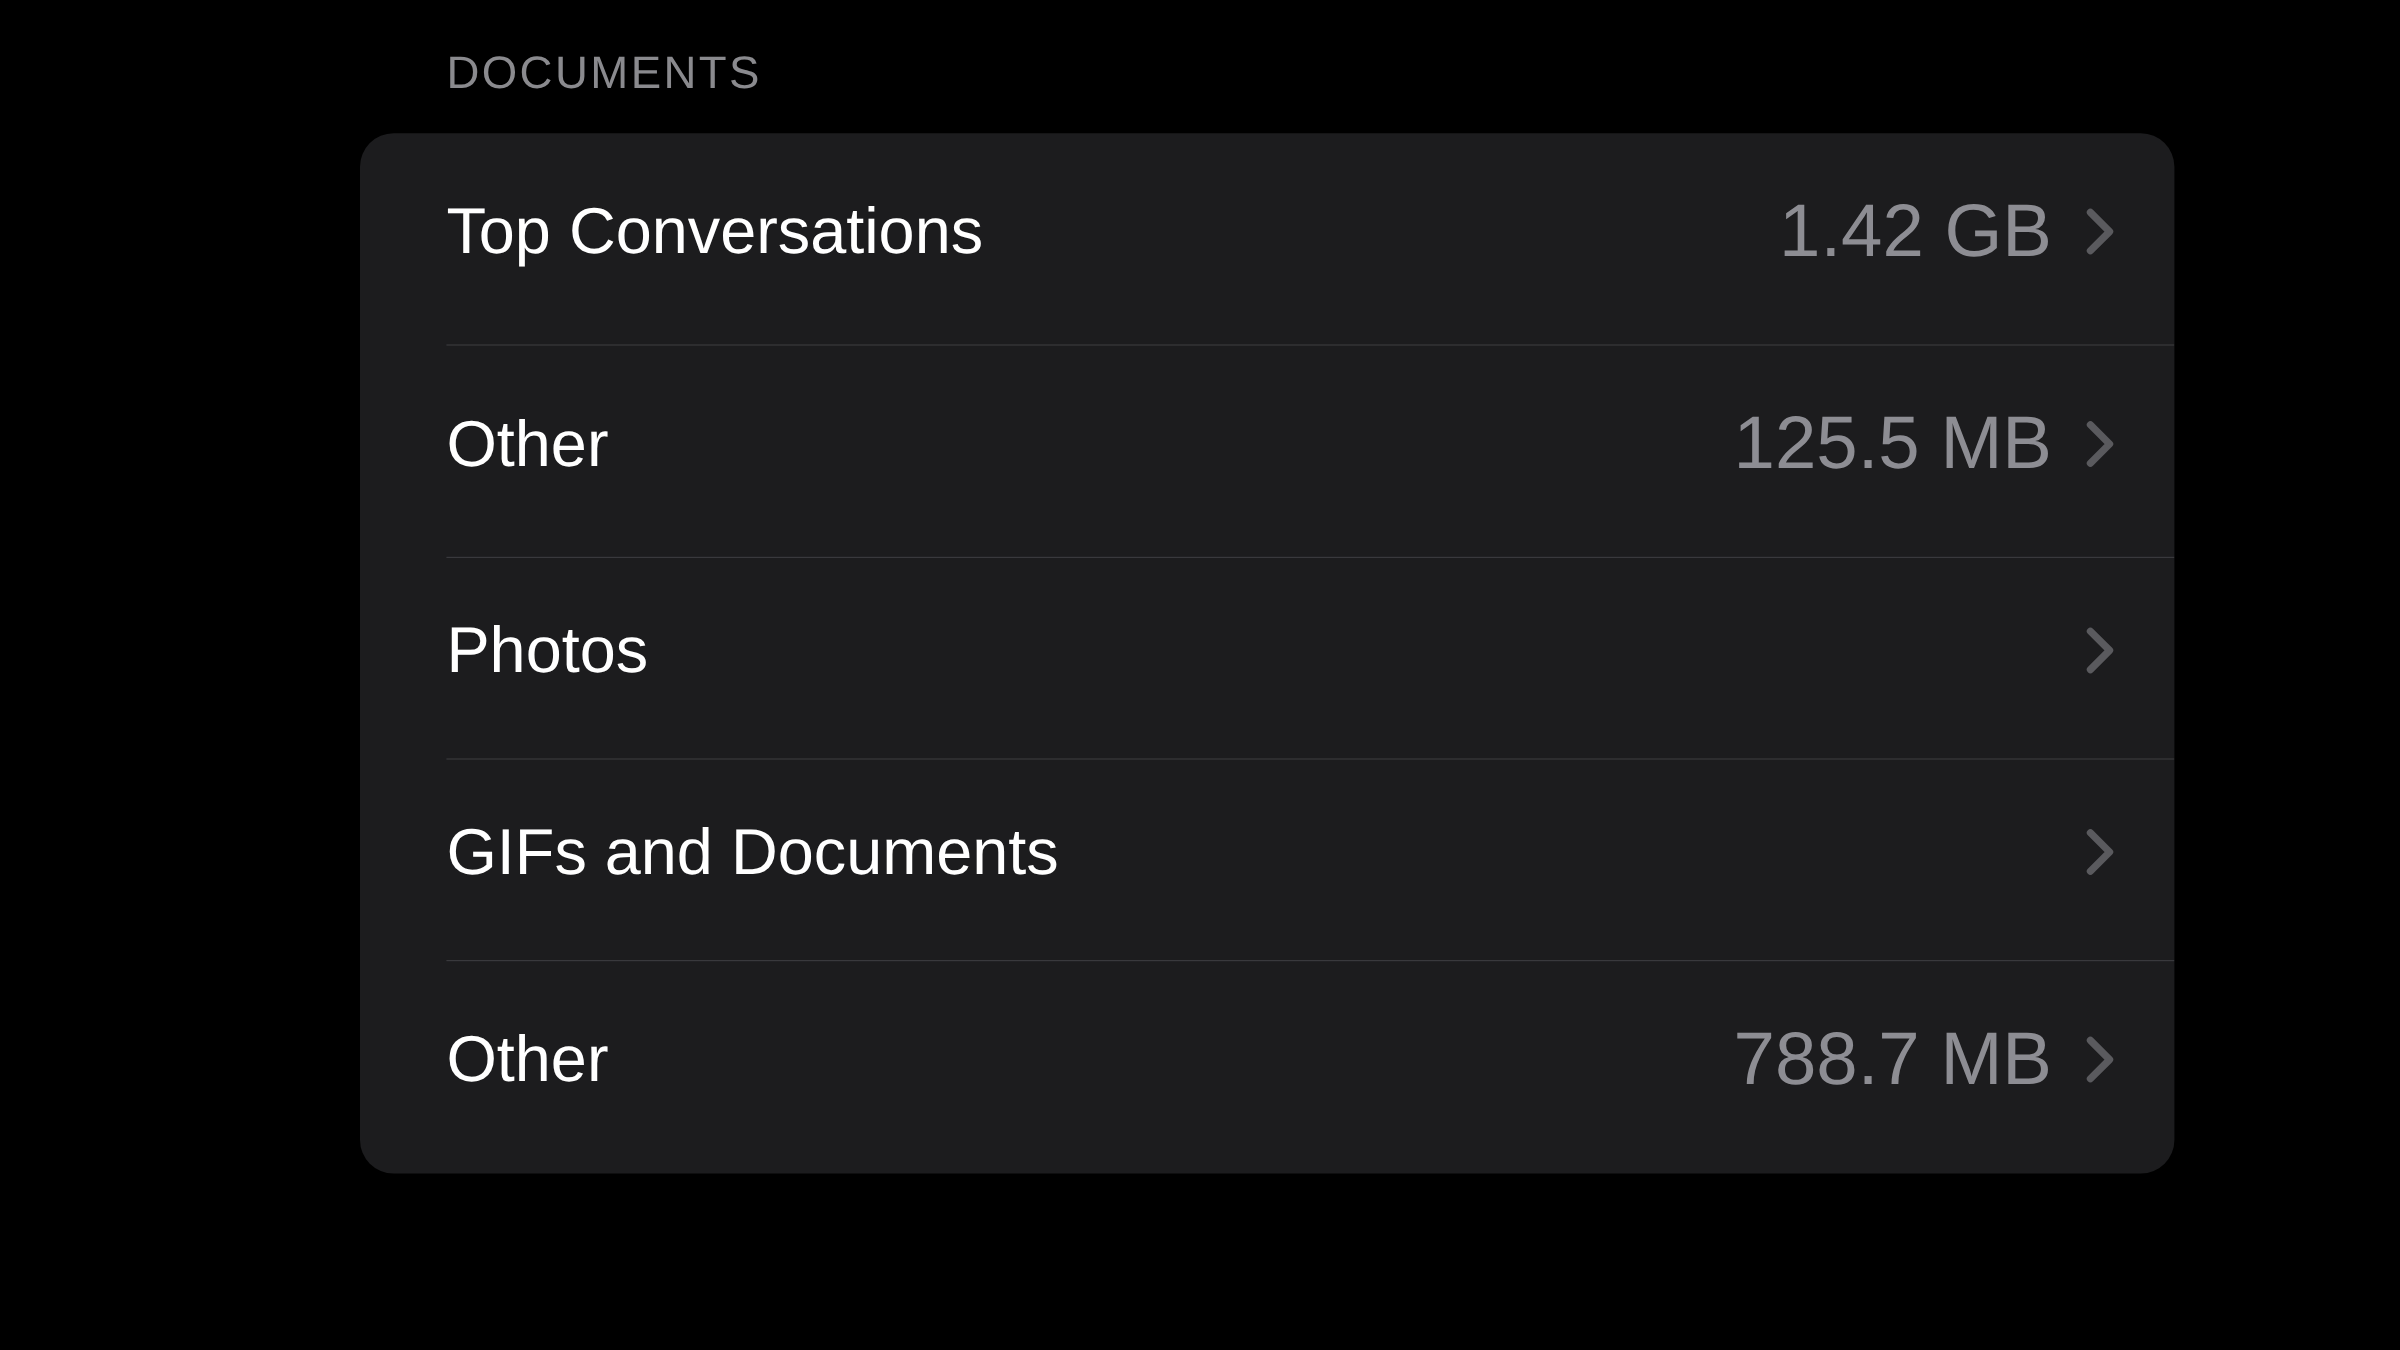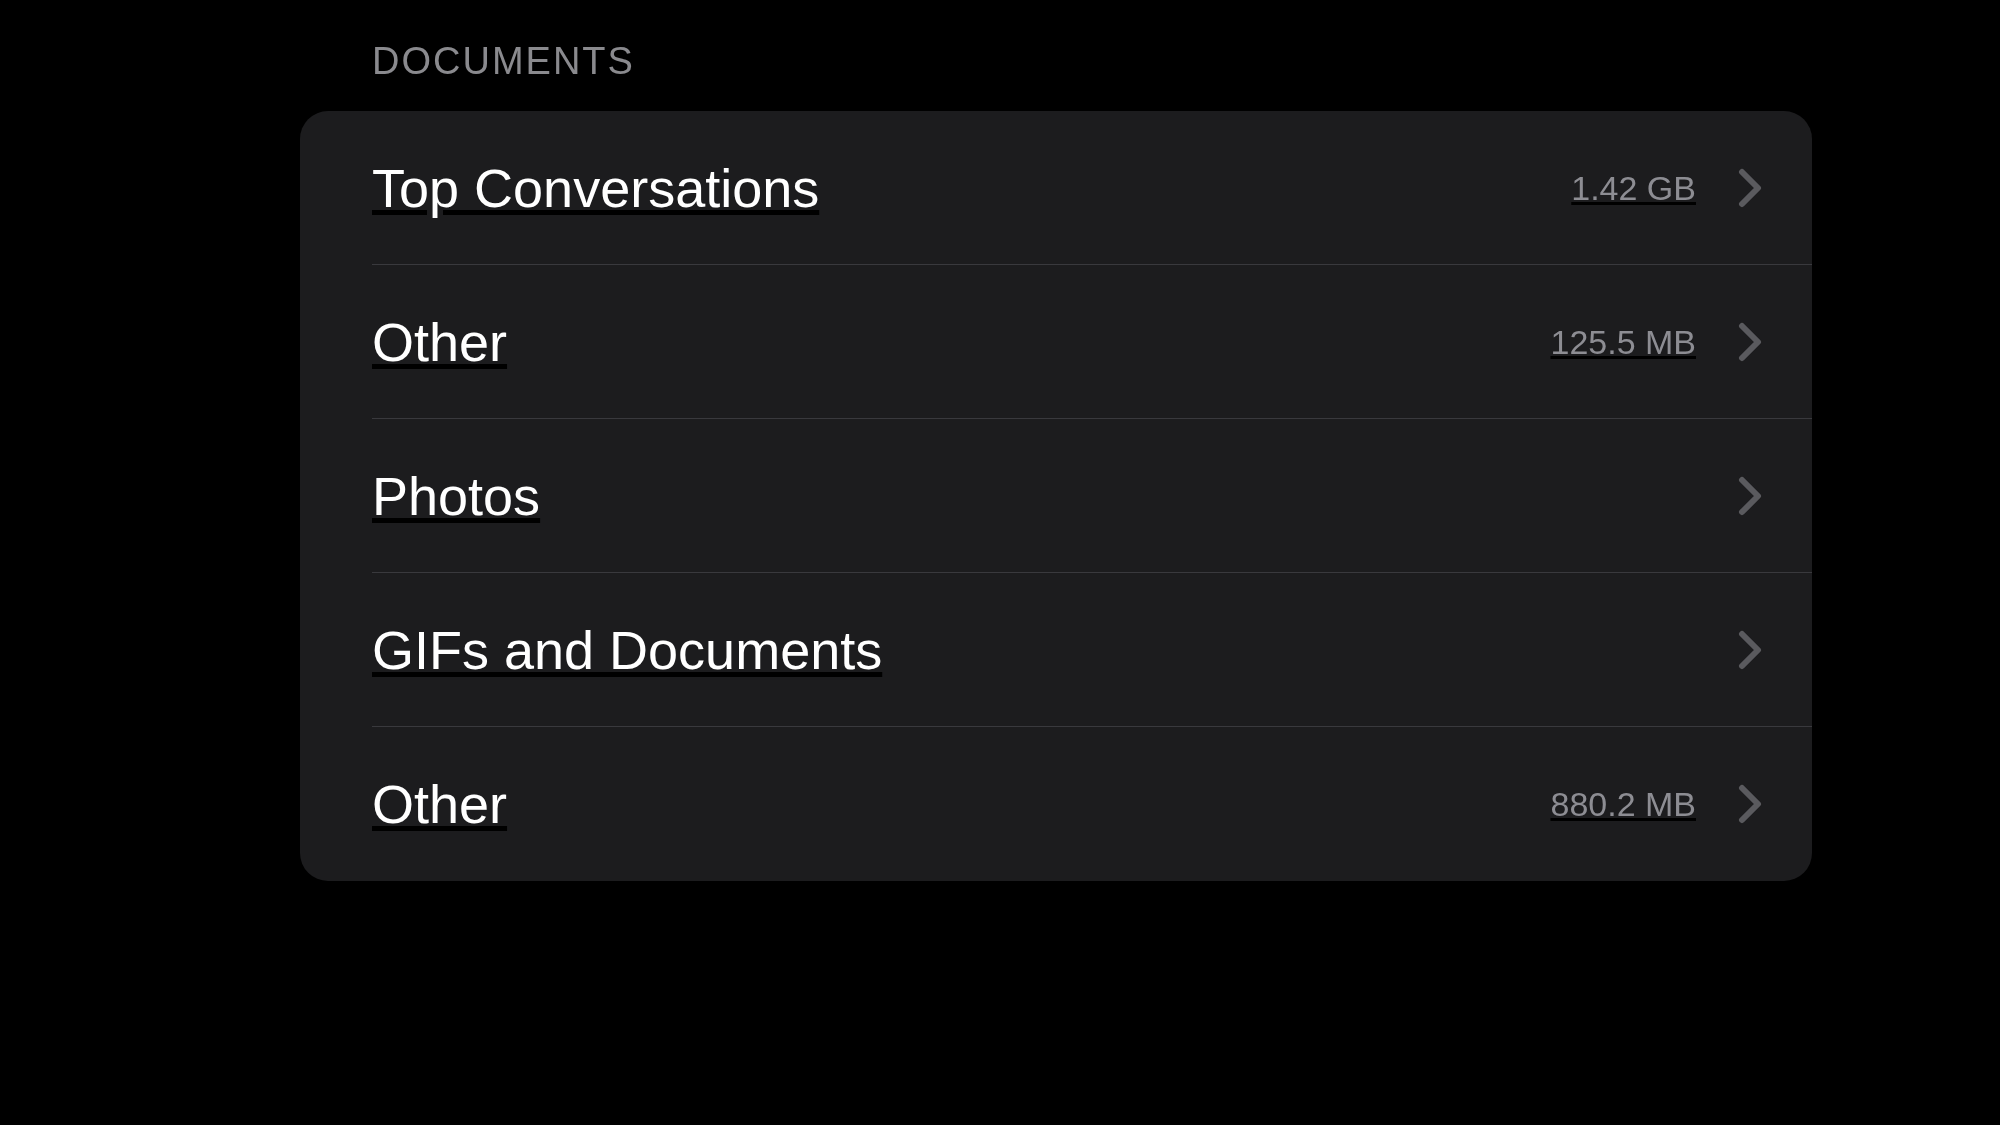--- a/index.html
+++ b/index.html
@@ -30,45 +30,44 @@
       margin-bottom: 28px;
     }
     .list {
       background: #1c1c1e;
       border-radius: 28px;
       overflow: hidden;
     }
     .list-item {
       display: flex;
       align-items: center;
-      padding: 46px 50px 46px 72px;
+      padding: 46px 50px 60px 72px;
       cursor: pointer;
       position: relative;
-      text-decoration: underline;
     }
     .list-item:not(:last-child)::after {
       content: "";
       position: absolute;
       left: 72px;
       right: 0;
       bottom: 0;
       height: 1px;
       background: #39393d;
     }
     .item-label {
       flex: 1;
       color: #ffffff;
       font-size: 54px;
       font-weight: 400;
     }
     .item-value {
       color: #8d8d93;
-      font-size: 34px;
+      font-size: 62px;
       font-weight: 400;
-      margin-right: 42px;
+      margin-right: 28px;
     }
     .chevron {
       width: 24px;
       height: 40px;
       flex-shrink: 0;
     }
     .chevron svg {
       width: 100%;
       height: 100%;
       display: block;
@@ -114,21 +113,21 @@
       <span class="item-label">GIFs and Documents</span>
       <span class="chevron">
         <svg viewBox="0 0 12 20">
             <path d="M2 2 L10 10 L2 18" stroke="#5a5a5e" stroke-width="3" fill="none" stroke-linecap="round" stroke-linejoin="round"></path>
           </svg>
       </span>
     </div>
 
     <div class="list-item">
       <span class="item-label">Other</span>
-      <span class="item-value">880.2 MB</span>
+      <span class="item-value">788.7 MB</span>
       <span class="chevron">
         <svg viewBox="0 0 12 20">
             <path d="M2 2 L10 10 L2 18" stroke="#5a5a5e" stroke-width="3" fill="none" stroke-linecap="round" stroke-linejoin="round"></path>
           </svg>
       </span>
     </div>
 
   </div>
 </div>
 

